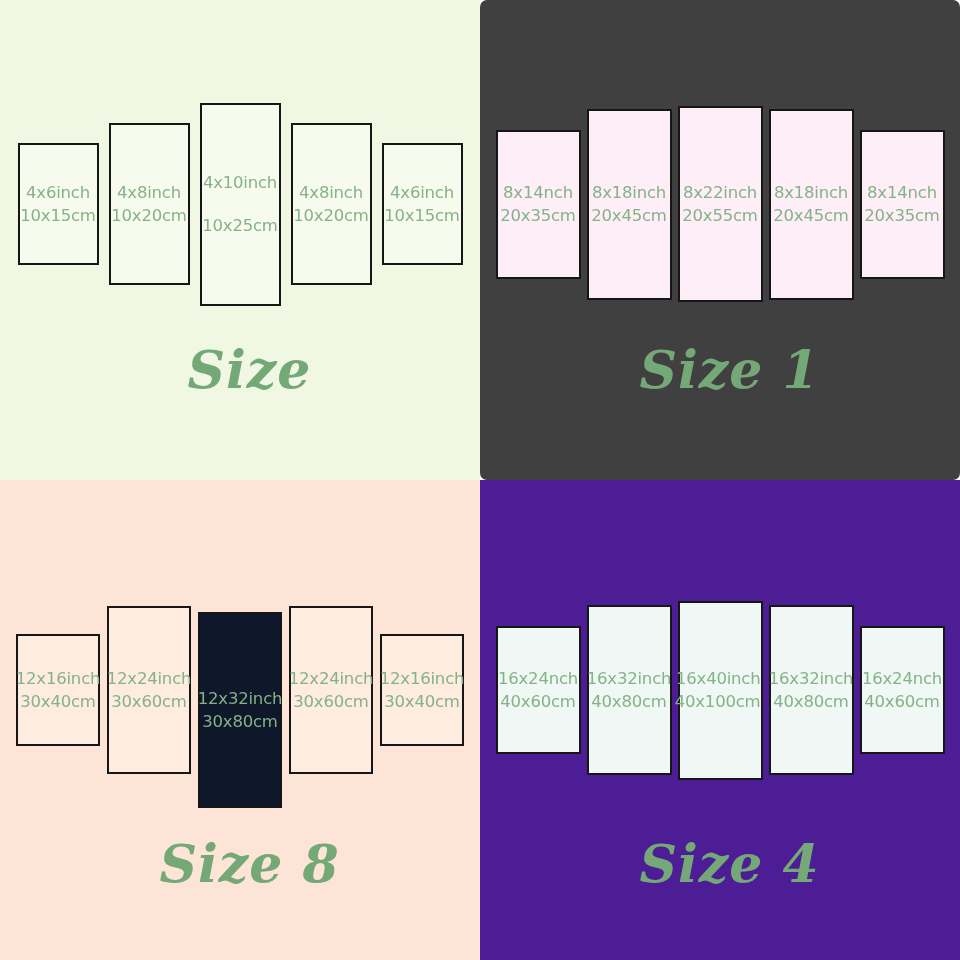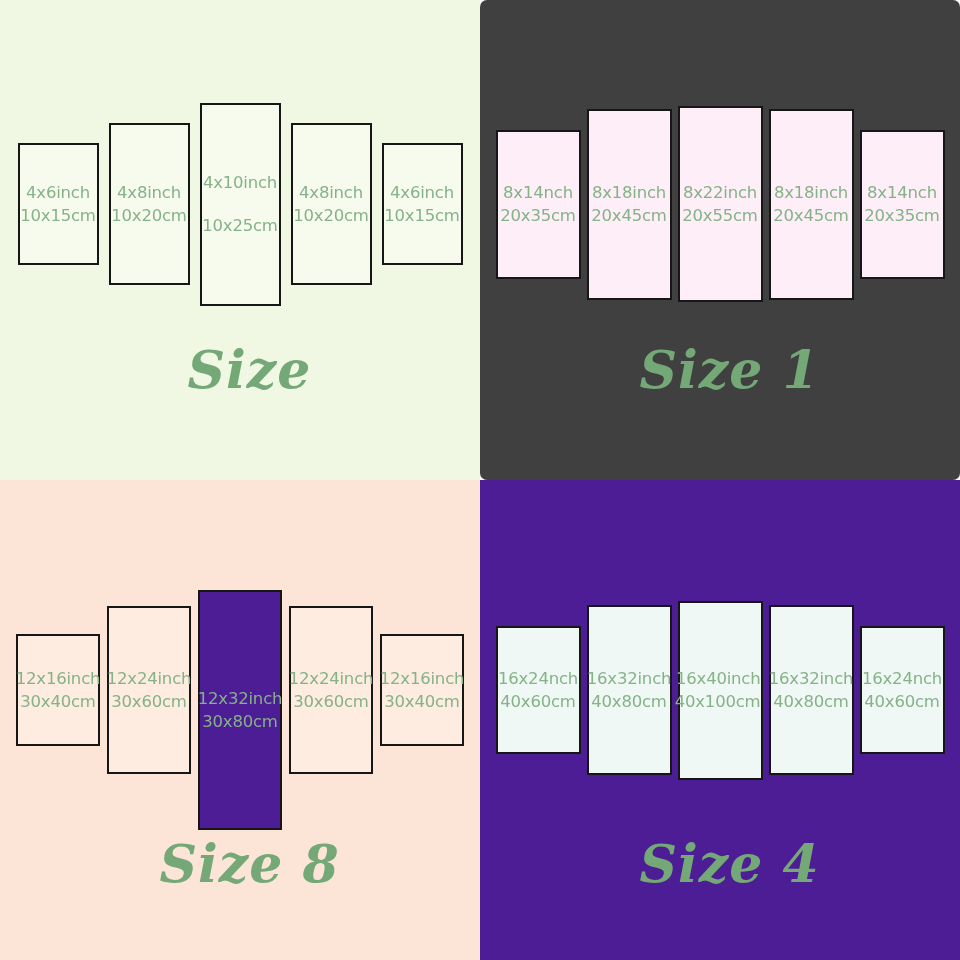--- a/index.html
+++ b/index.html
@@ -132,21 +132,21 @@
   <div class="quadrant q-bottom q-bl" style="background: rgb(252, 228, 214);">
     <div class="panel-row">
       <div class="panel" style="background: rgb(253, 236, 223); height: 112px;">
         <div class="panel-label">12x16inch</div>
         <div class="panel-label">30x40cm</div>
       </div>
       <div class="panel" style="background: rgb(253, 236, 223); height: 168px;">
         <div class="panel-label">12x24inch</div>
         <div class="panel-label">30x60cm</div>
       </div>
-      <div class="panel" style="background: #4c1d95; height: 240px; margin-top: 40px;">
+      <div class="panel" style="background: #0f172a; height: 196px; margin-top: 40px;">
         <div class="panel-label">12x32inch</div>
         <div class="panel-label">30x80cm</div>
       </div>
       <div class="panel" style="background: rgb(253, 236, 223); height: 168px;">
         <div class="panel-label">12x24inch</div>
         <div class="panel-label">30x60cm</div>
       </div>
       <div class="panel" style="background: rgb(253, 236, 223); height: 112px;">
         <div class="panel-label">12x16inch</div>
         <div class="panel-label">30x40cm</div>

